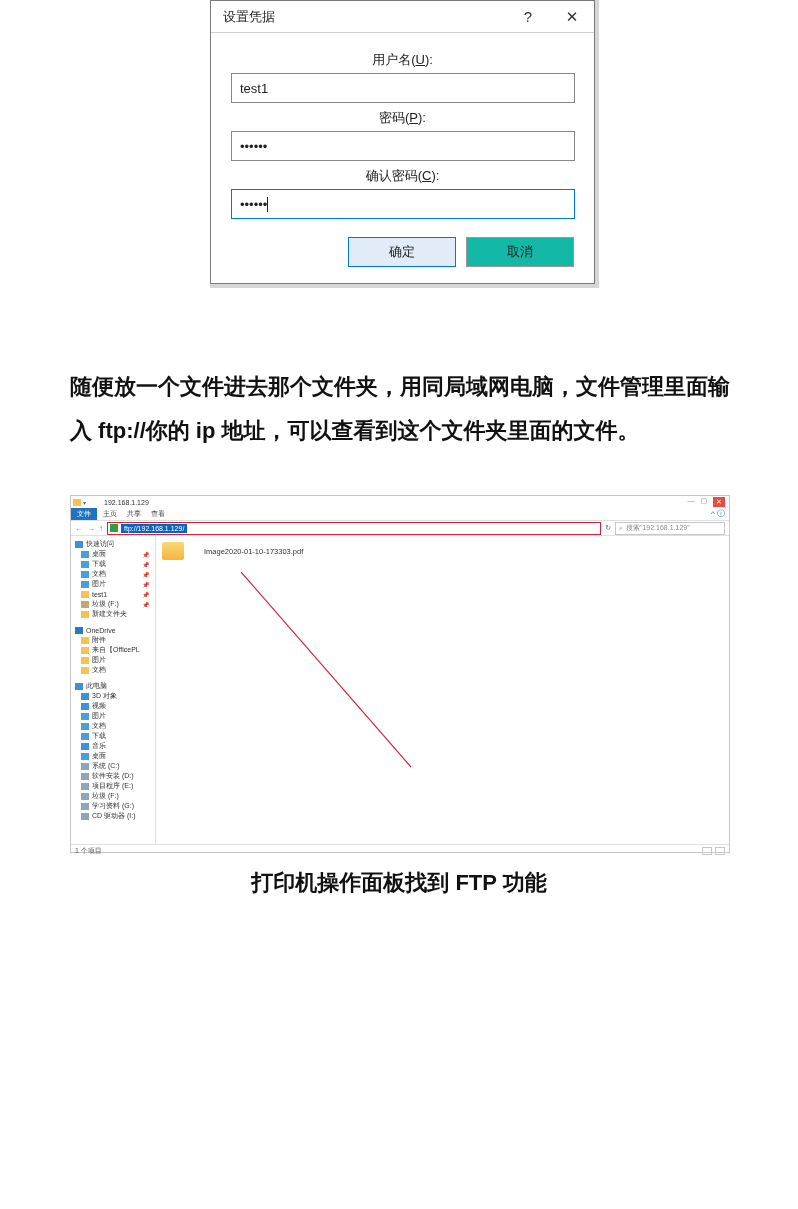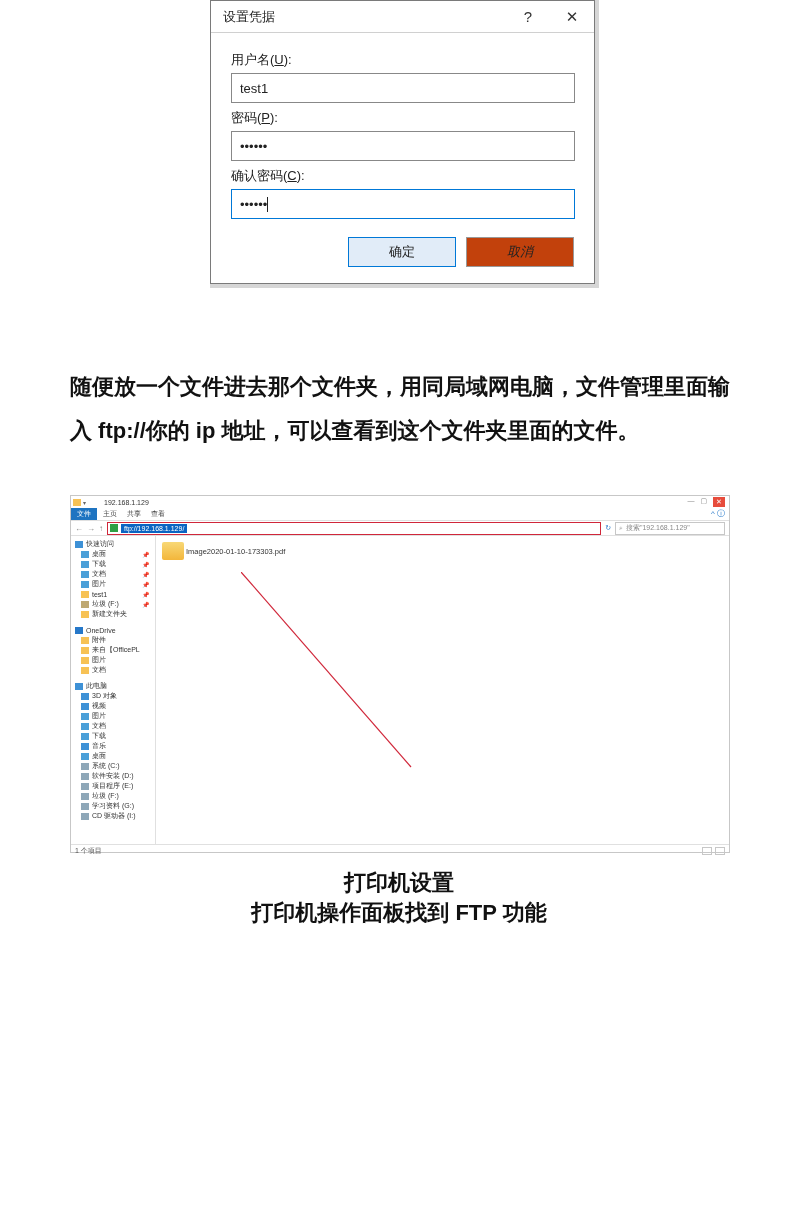--- a/index.html
+++ b/index.html
@@ -50,20 +50,21 @@
     color: #333;
   }
   .dialog-body {
     padding: 12px 20px 16px 20px;
   }
   .field-label {
     font-size: 13px;
     color: #222;
     margin-top: 6px;
     margin-bottom: 4px;
+    text-align: center;
   }
   .field-label .ul { text-decoration: underline; }
   .text-input {
     width: 344px;
     height: 30px;
     border: 1px solid #0078d7;
     padding: 0 8px;
     font-size: 13px;
     color: #222;
     display: flex;
@@ -92,23 +93,22 @@
     align-items: center;
     justify-content: center;
   }
   .dlg-btn.primary {
     border: 1px solid #0078d7;
     background: #e1ecf8;
     color: #222;
   }
   .dlg-btn.secondary {
     border: 1px solid #999;
-    background: #c2410c;
+    background: #14b8a6;
     color: #222;
-    font-style: italic;
   }
 
   
   .instruction {
     position: absolute;
     left: 70px;
     top: 365px;
     width: 660px;
     font-size: 22px;
     font-weight: 600;
@@ -261,21 +261,21 @@
   .sb-pin { margin-left: auto; color: #999; font-size: 6px; padding-right: 3px;}
 
   .exp-content {
     flex: 1;
     position: relative;
     padding: 6px;
   }
   .file-item {
     display: flex;
     align-items: center;
-    gap: 2px;
+    gap: 20px;
   }
   .file-icon {
     width: 22px; height: 18px;
     background: linear-gradient(#f8d876, #f3b63b);
     border-radius: 2px;
   }
   .file-name { font-size: 7.5px; color: #333; }
 
   .red-line {
     position: absolute;
@@ -542,15 +542,14 @@
   <div class="exp-status">
     <span>1 个项目</span>
     <div class="exp-status-right">
       <span class="view-btn"></span>
       <span class="view-btn"></span>
     </div>
   </div>
 </div>
 
 <div class="printer-section">
-  <div class="printer-title">打印机设置</div>
   <div class="printer-sub">打印机操作面板找到 FTP 功能</div>
 </div>
 
 </body></html>

